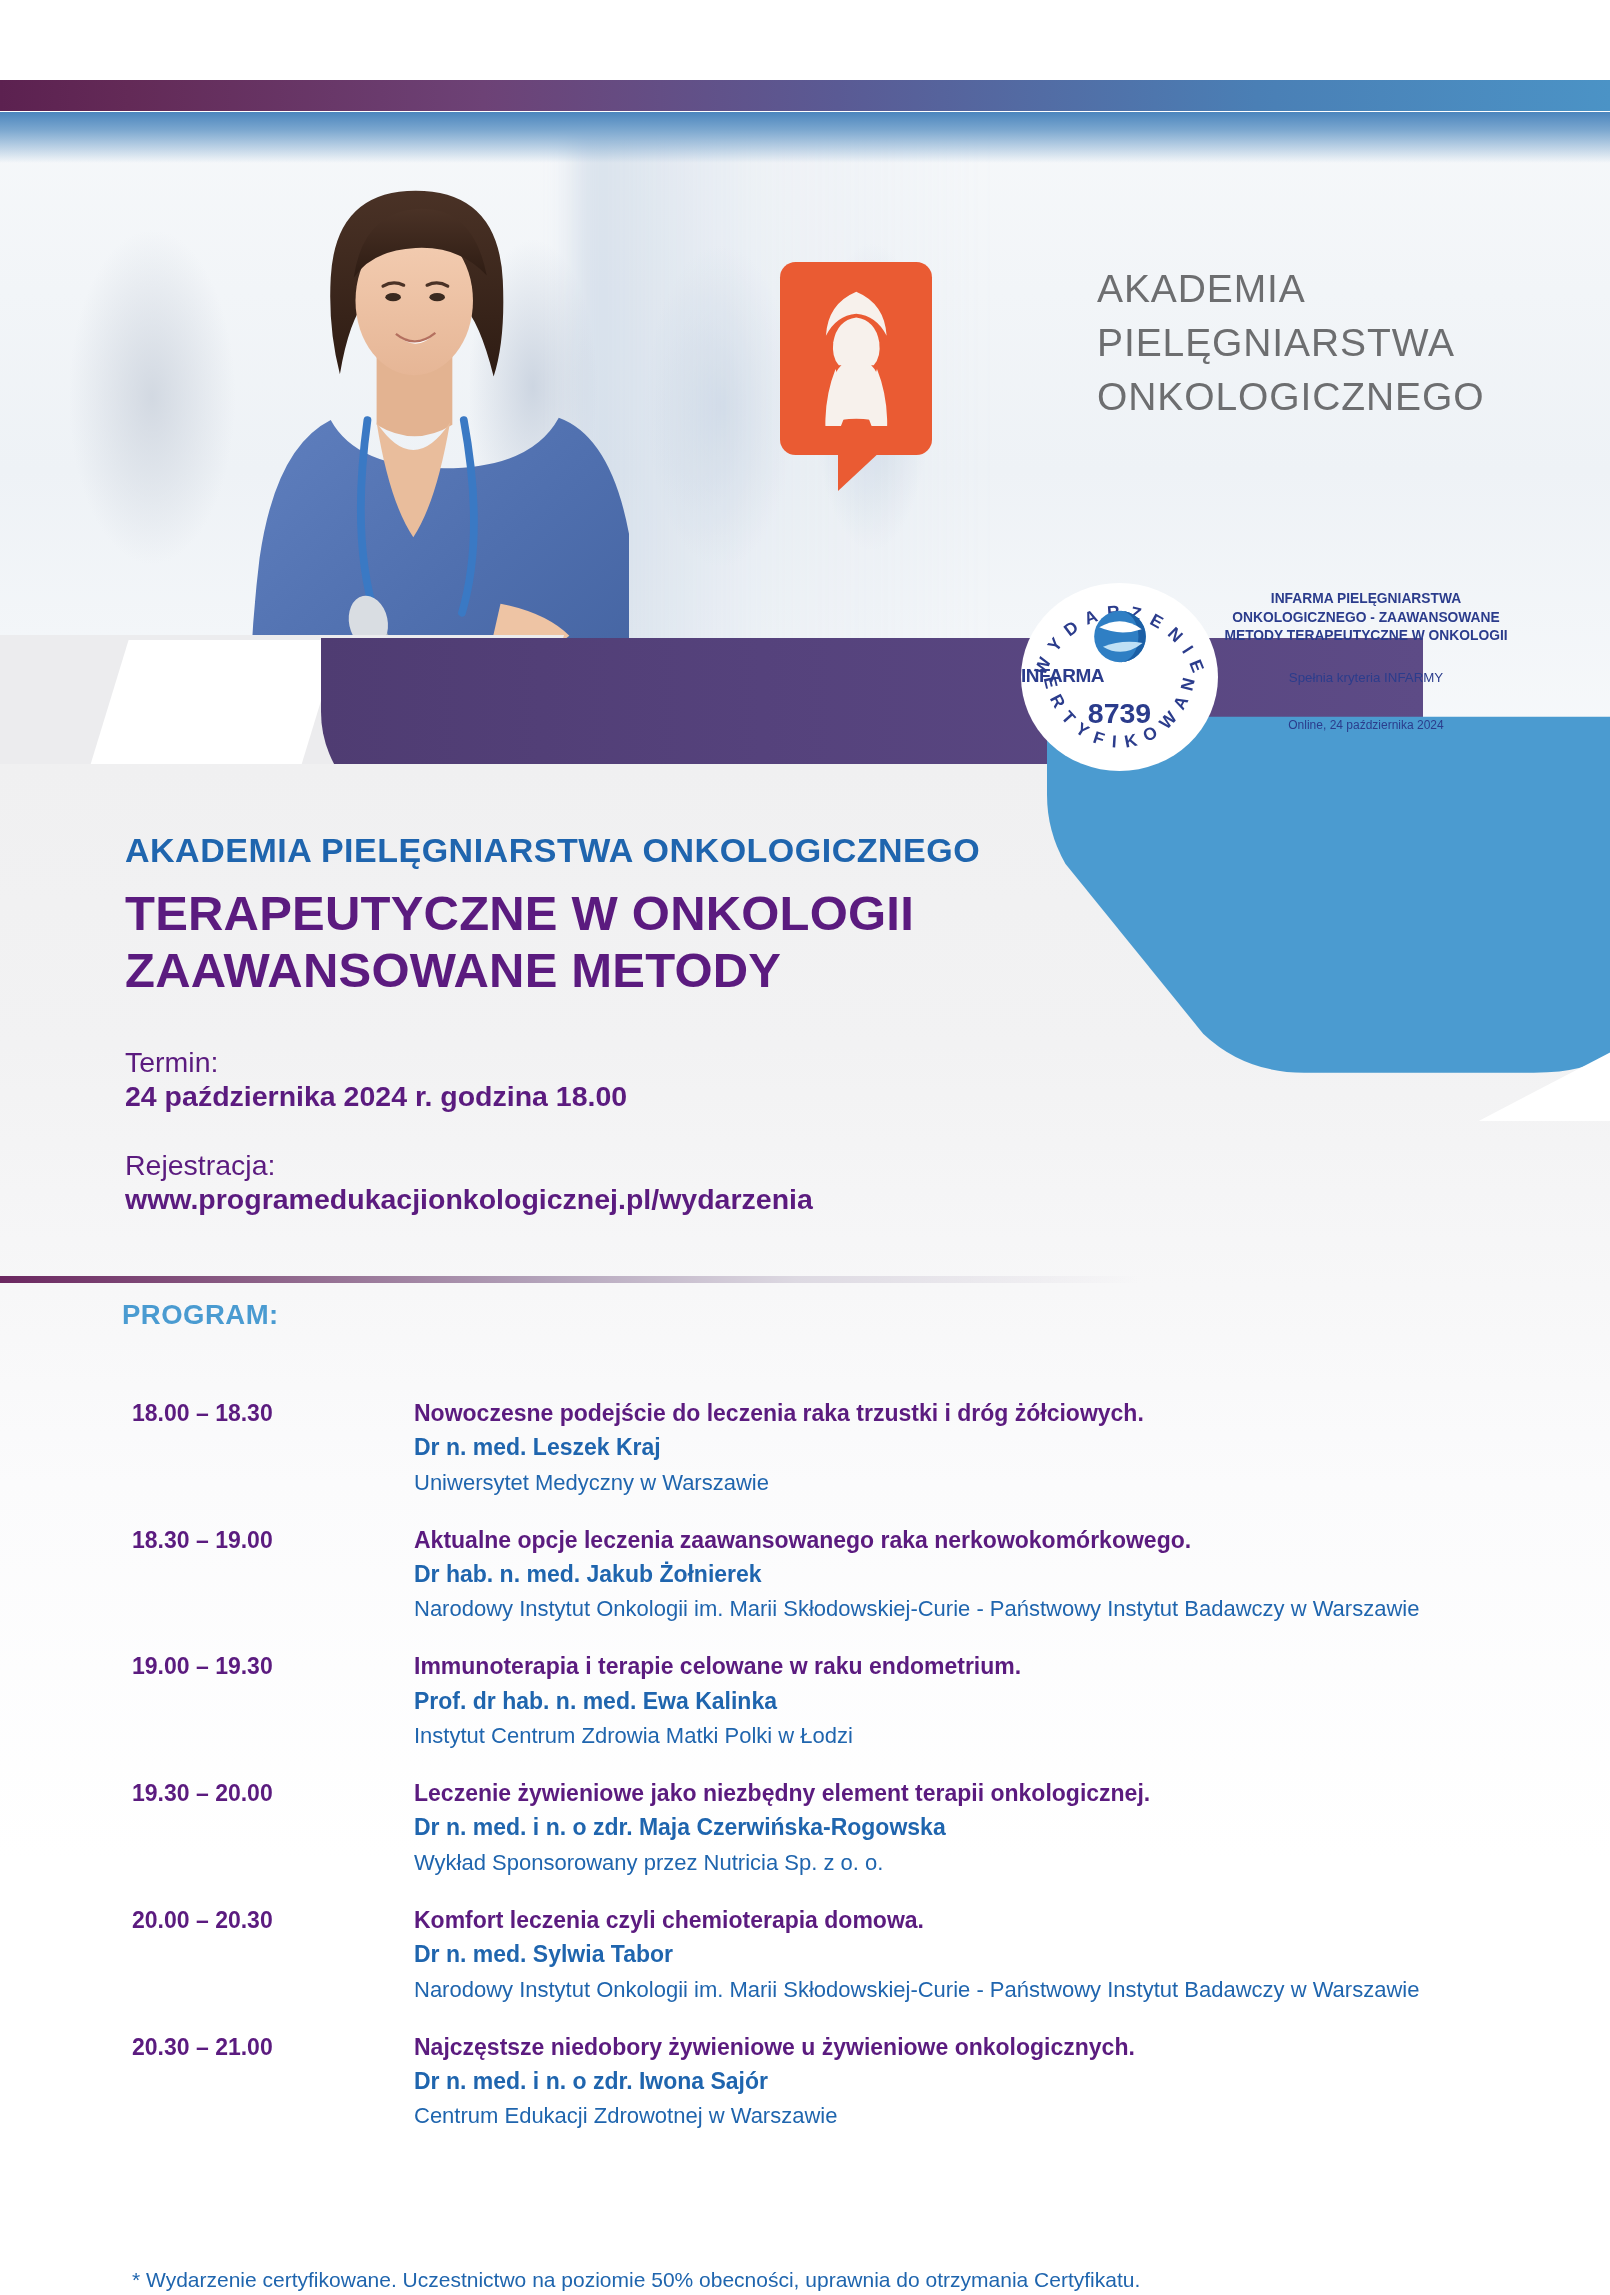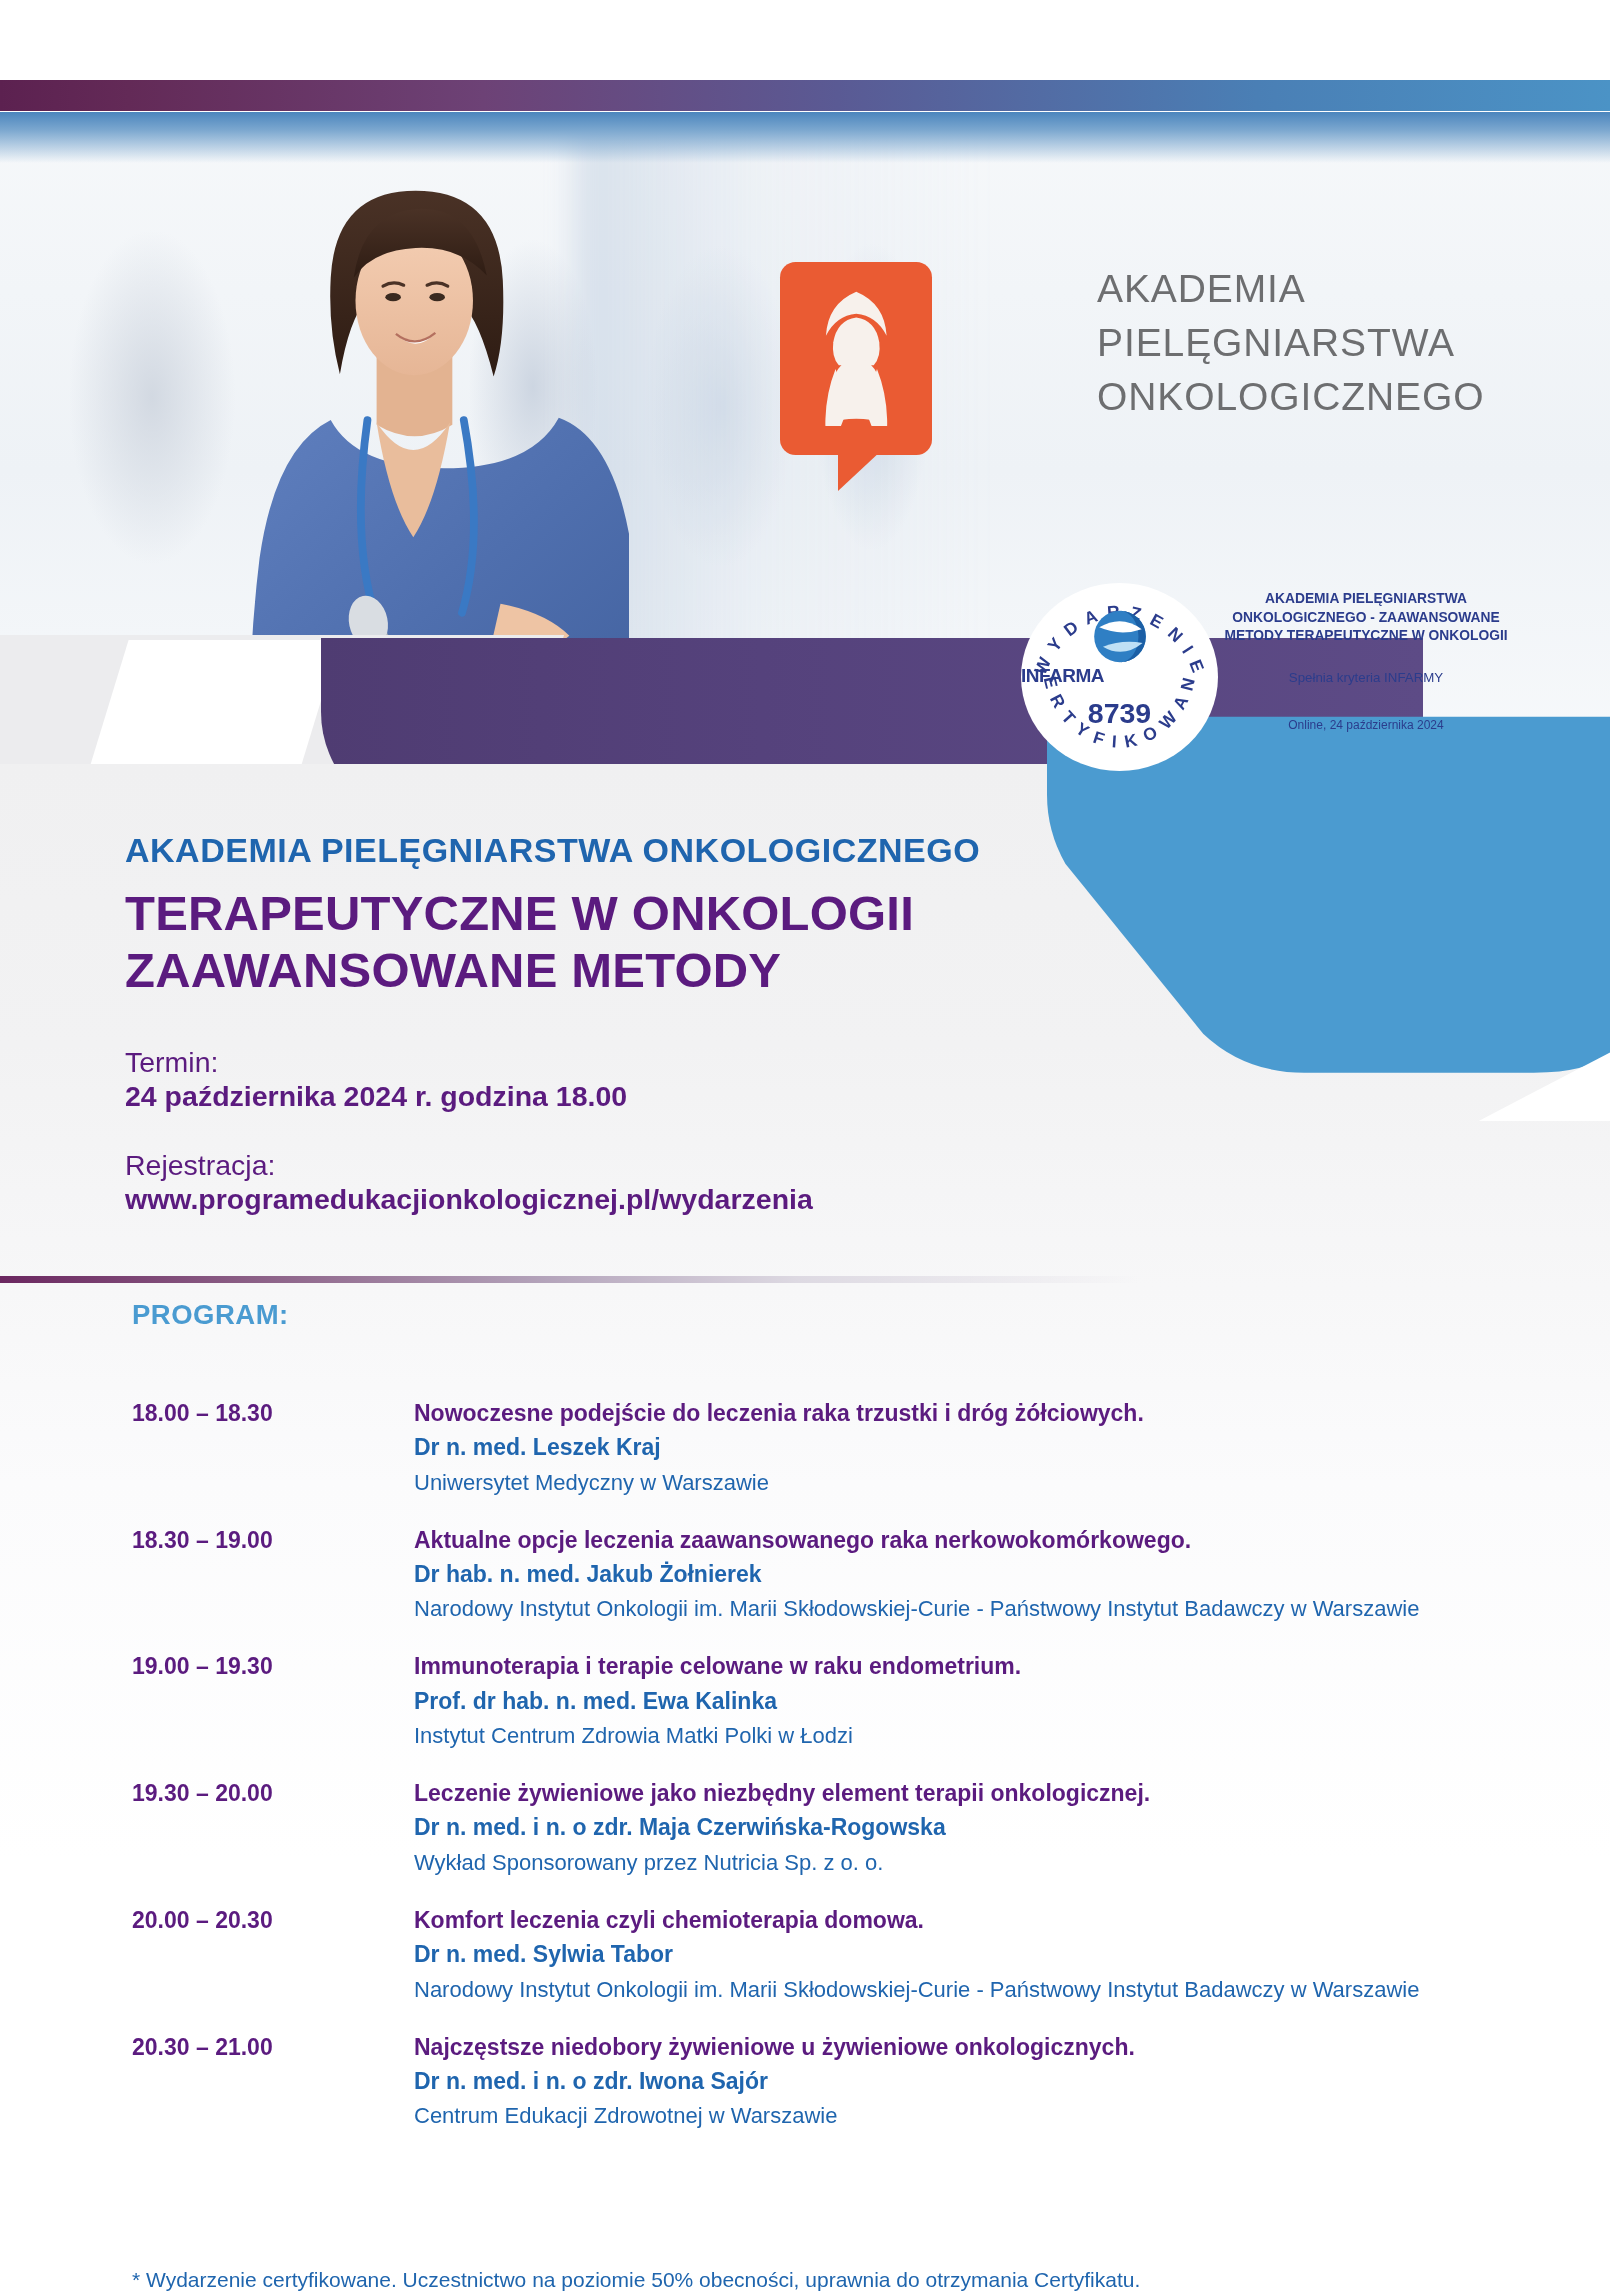--- a/index.html
+++ b/index.html
@@ -145,21 +145,21 @@
   .meta-gap{ height:36px; }
 
   
   .divider{
     position:absolute; left:0; top:1276px; width:1139px; height:7.3px; z-index:10;
     background:linear-gradient(90deg,#6b2760 0%,#8b5f86 22%,#b4a4bb 48%,#ddd9e2 70%,rgba(255,255,255,0) 100%);
   }
 
   
   .program-head{
-    position:absolute; left:132px; top:1299px; z-index:10;
+    position:absolute; left:122px; top:1299px; z-index:10;
     font-size:27.5px; font-weight:bold; color:#4a9bd1; letter-spacing:0.5px;
   }
 
   
   .program{ position:absolute; left:132px; top:1359px; width:1400px; z-index:10; }
   .prow{ display:flex; align-items:flex-start; }
   .ptime{
     width:282px; flex:0 0 282px; font-size:23px; font-weight:bold;
     color:#5b1b7f; padding-top:0.9px; white-space:nowrap;
   }
@@ -281,21 +281,21 @@
     <path d="M67 8 a56 56 0 0 1 0 112 a40 56 0 0 0 0 -112z" fill="#1b5fa5"></path>
     <path d="M22 44 q48 -28 92 4 q-46 16 -92 -4z" fill="#ffffff"></path>
     <path d="M30 86 q44 26 86 -8 q-44 -8 -86 8z" fill="#bfe0f5"></path>
   </svg>
   <div class="brand">INFARMA</div>
   <div class="num">8739</div>
 </div>
 
 <div class="infarma-panel">
   <div class="ip-title">
-    <div>AKADEMIA PIELĘGNIARSTWA</div>
+    <div>INFARMA PIELĘGNIARSTWA</div>
     <div>ONKOLOGICZNEGO - ZAAWANSOWANE</div>
     <div>METODY TERAPEUTYCZNE W ONKOLOGII</div>
   </div>
   <div class="ip-sub">Spełnia kryteria INFARMY</div>
   <div class="ip-when">Online, 24 października 2024</div>
 </div>
 
 <div class="title-block">
   <div class="kicker">AKADEMIA PIELĘGNIARSTWA ONKOLOGICZNEGO</div>
   <div class="main-title">

